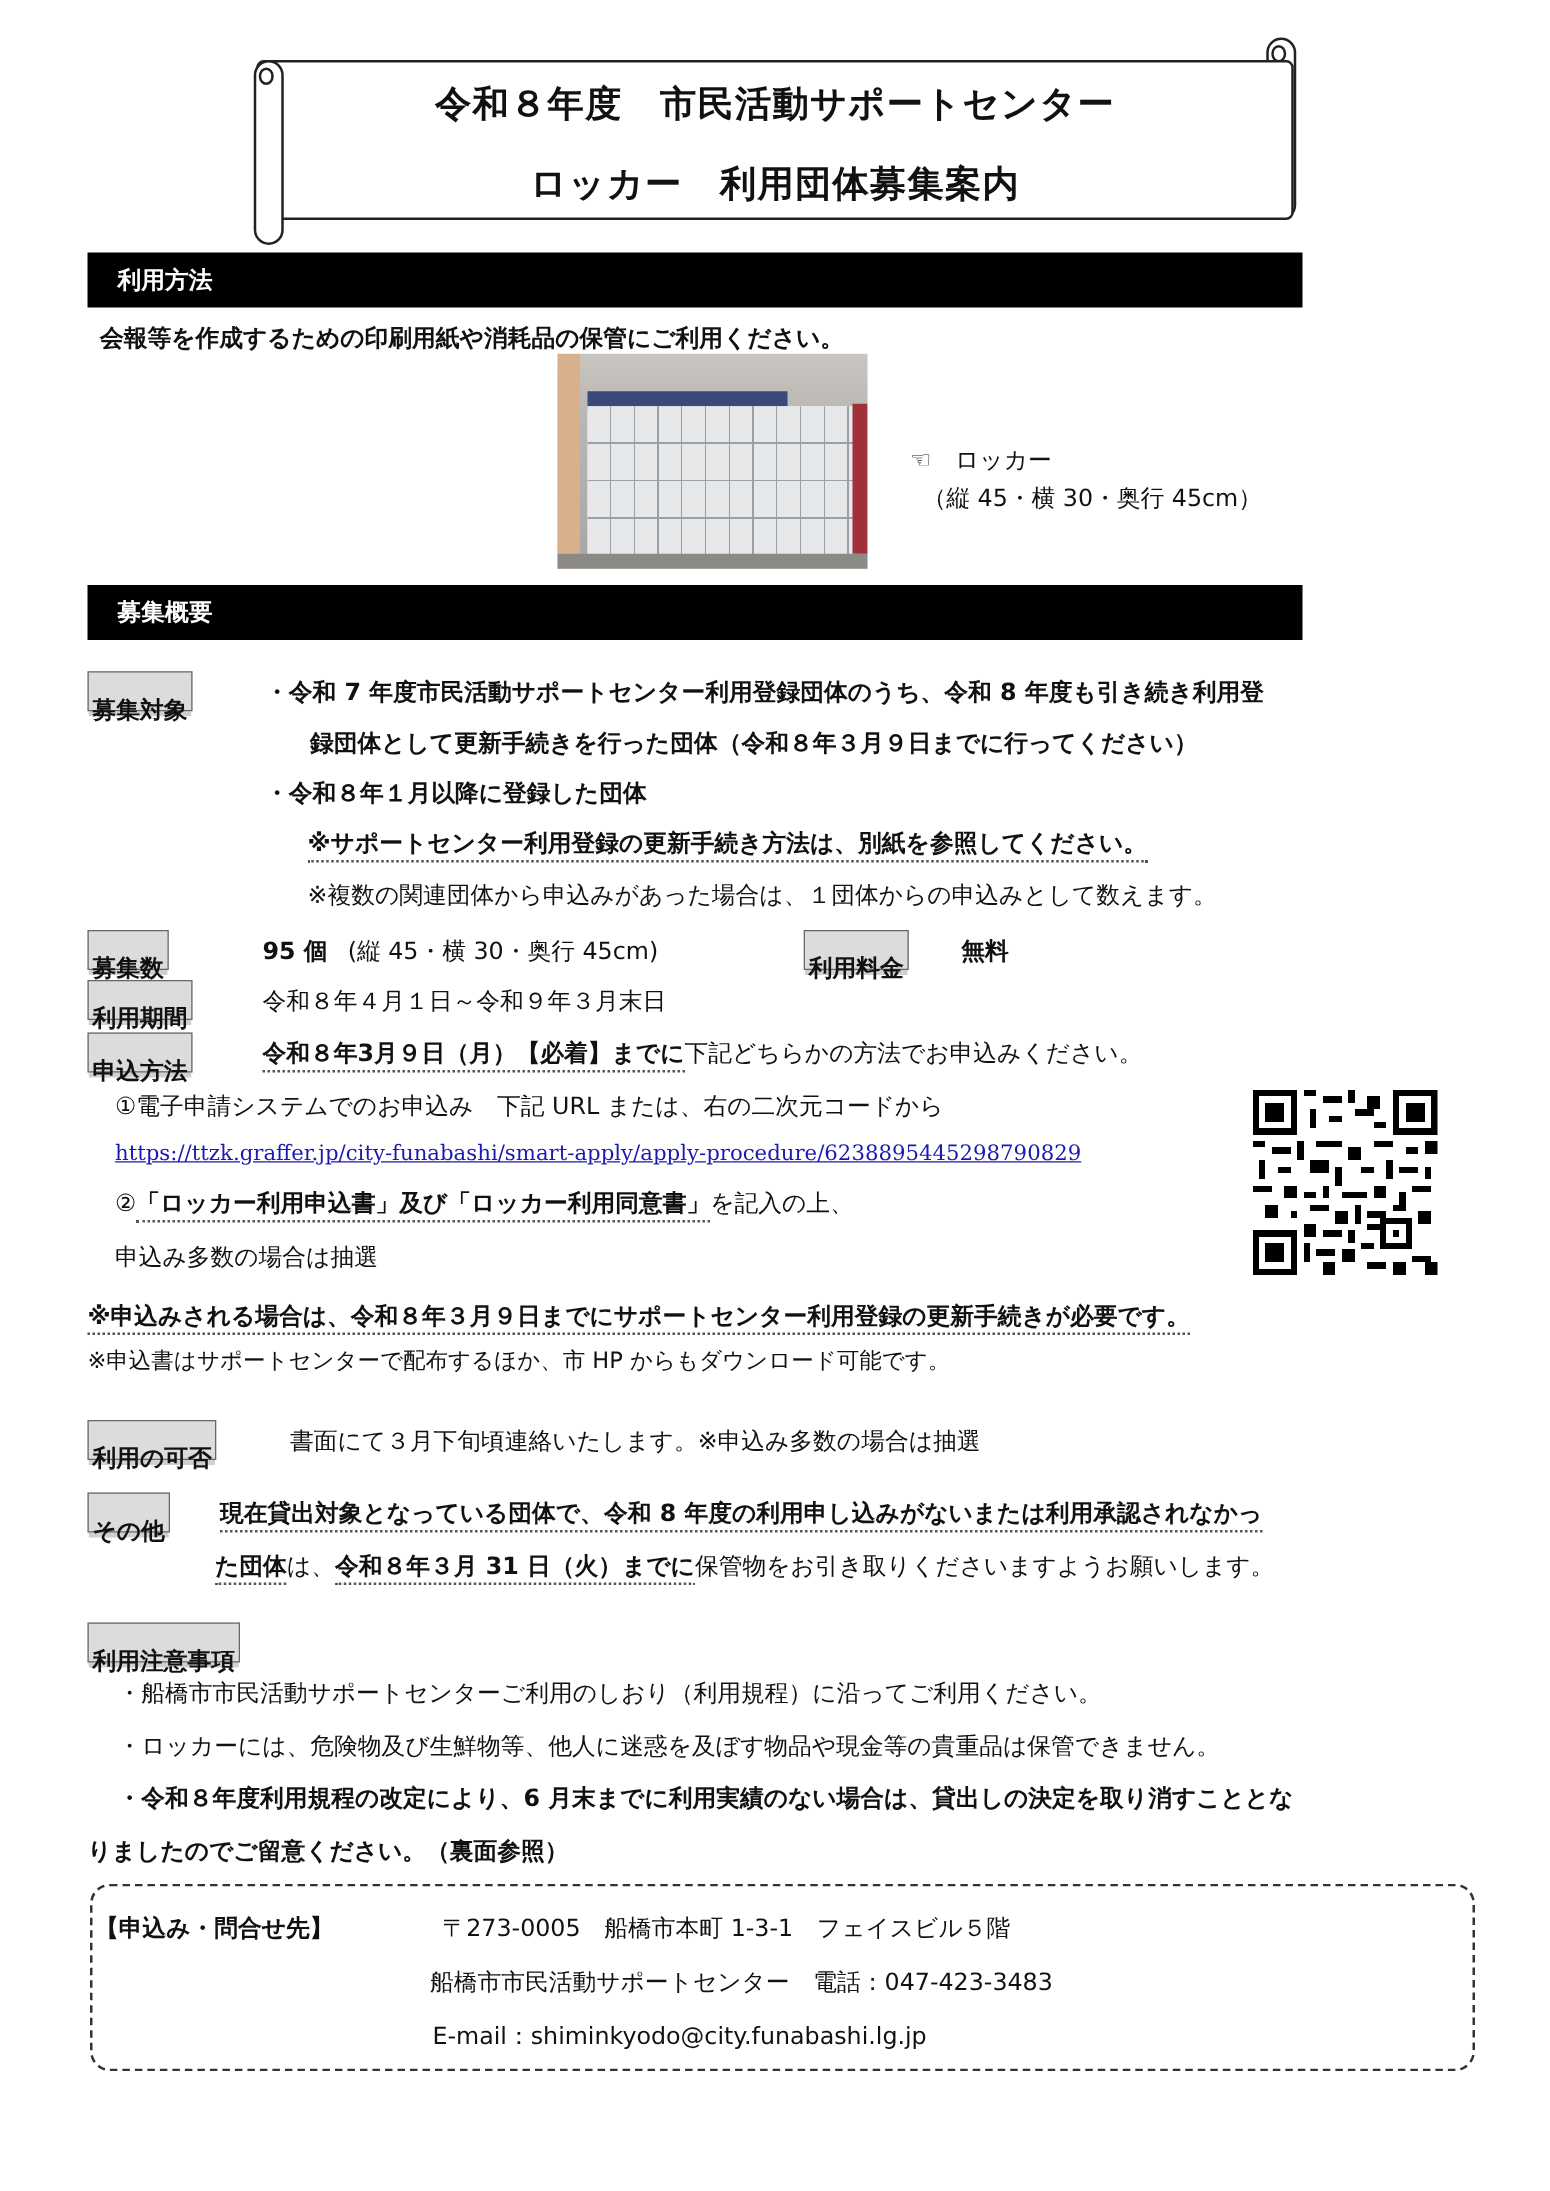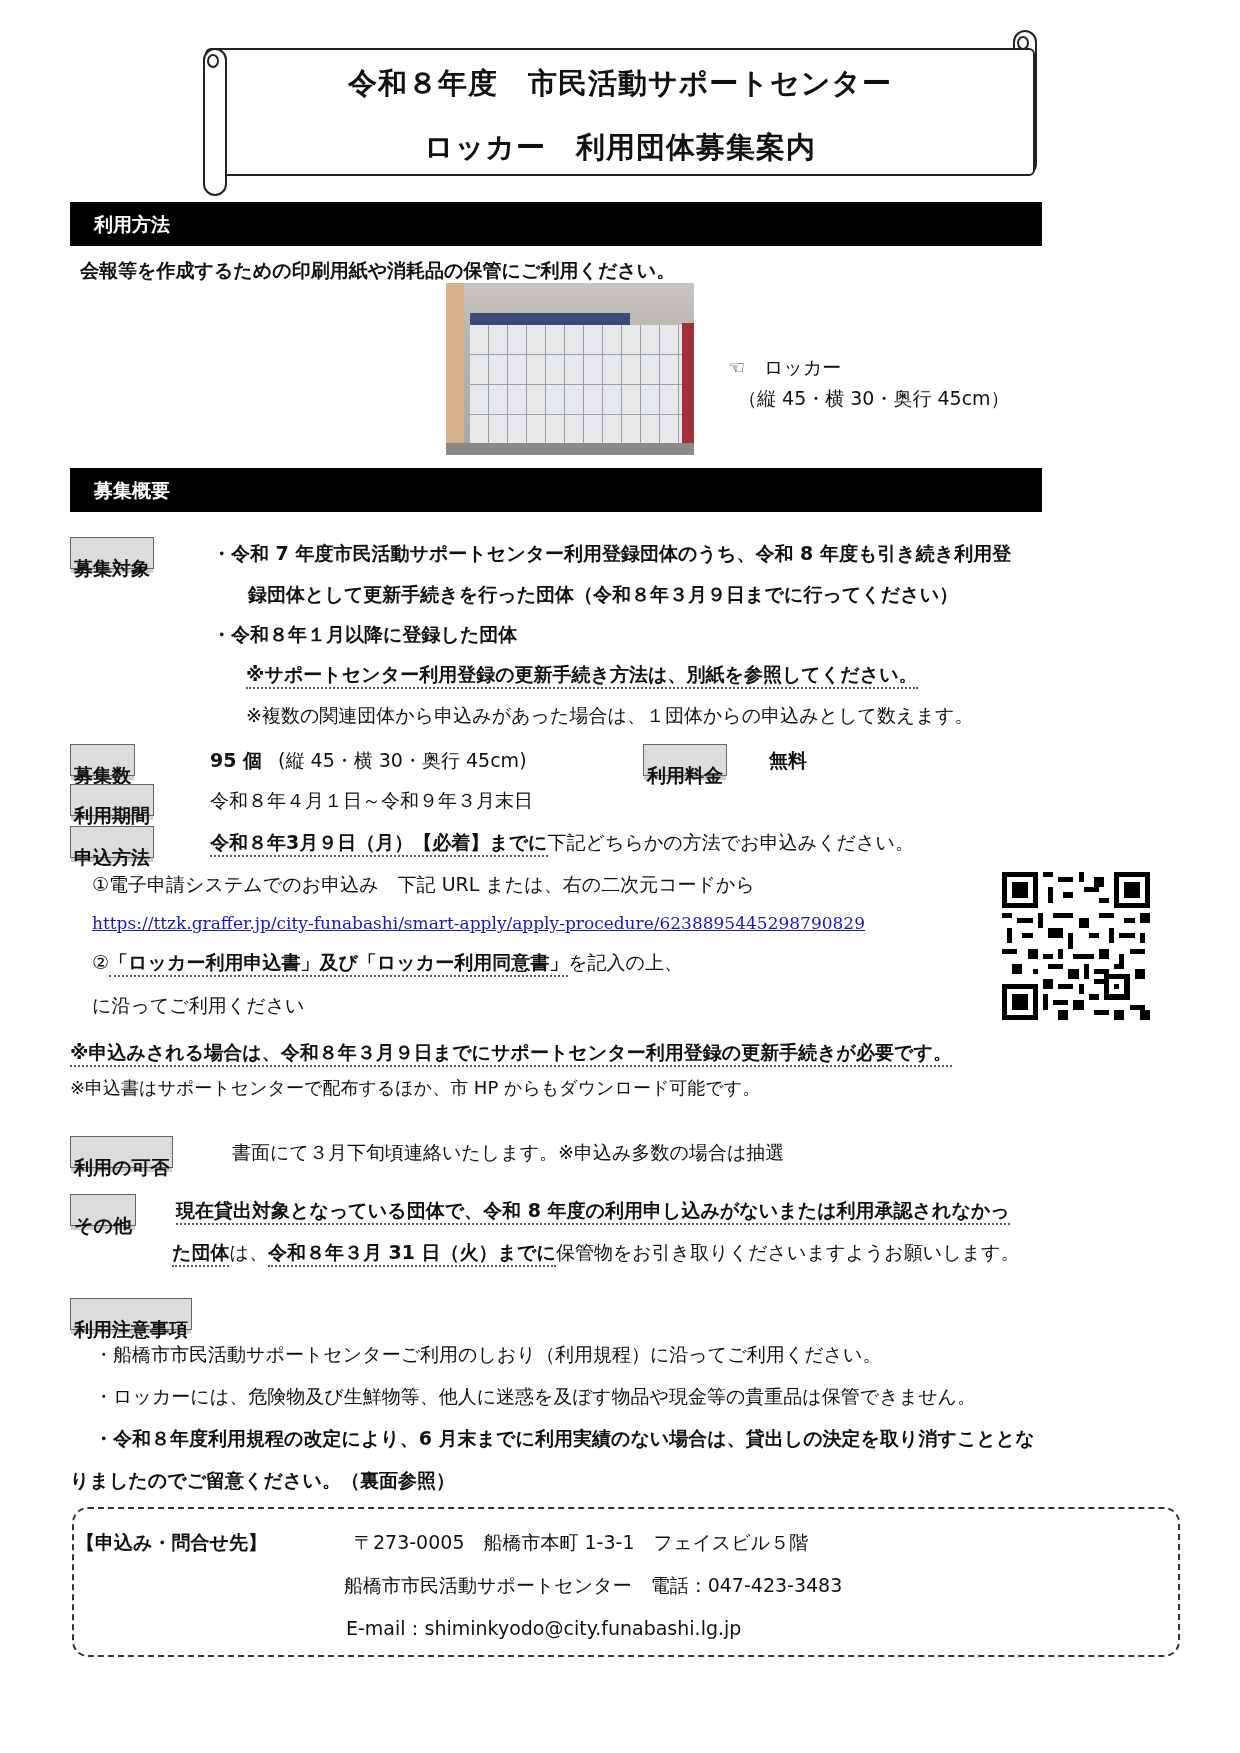--- a/index.html
+++ b/index.html
@@ -140,21 +140,21 @@
 
 <div class="label" style="top:826px;">申込方法</div>
 <div class="txt" style="left:210px; top:830px;">
   <span class="b dotted">令和８年3月９日（月）【必着】までに</span><span>下記どちらかの方法でお申込みください。</span>
 </div>
 <div class="txt" style="left:92px; top:872px;">①電子申請システムでのお申込み　下記 URL または、右の二次元コードから</div>
 <a class="url">https://ttzk.graffer.jp/city-funabashi/smart-apply/apply-procedure/6238895445298790829</a>
 <div class="txt" style="left:92px; top:950px;">
   <span>②</span><span class="b dotted">「ロッカー利用申込書」及び「ロッカー利用同意書」</span><span>を記入の上、</span>
 </div>
-<div class="txt" style="left:92px; top:993px;">に沿ってご利用ください</div>
+<div class="txt" style="left:92px; top:993px;">申込み多数の場合は抽選</div>
 
 <svg class="qr" viewBox="0 0 29 29" shape-rendering="crispEdges">
   <rect width="29" height="29" fill="#fff"></rect>
   <g fill="#000">
     <rect x="0" y="0" width="7" height="7"></rect>
       <rect x="1" y="1" width="5" height="5" fill="#fff"></rect>
       <rect x="2" y="2" width="3" height="3"></rect>
     <rect x="22" y="0" width="7" height="7"></rect>
       <rect x="23" y="1" width="5" height="5" fill="#fff"></rect>
       <rect x="24" y="2" width="3" height="3"></rect>

